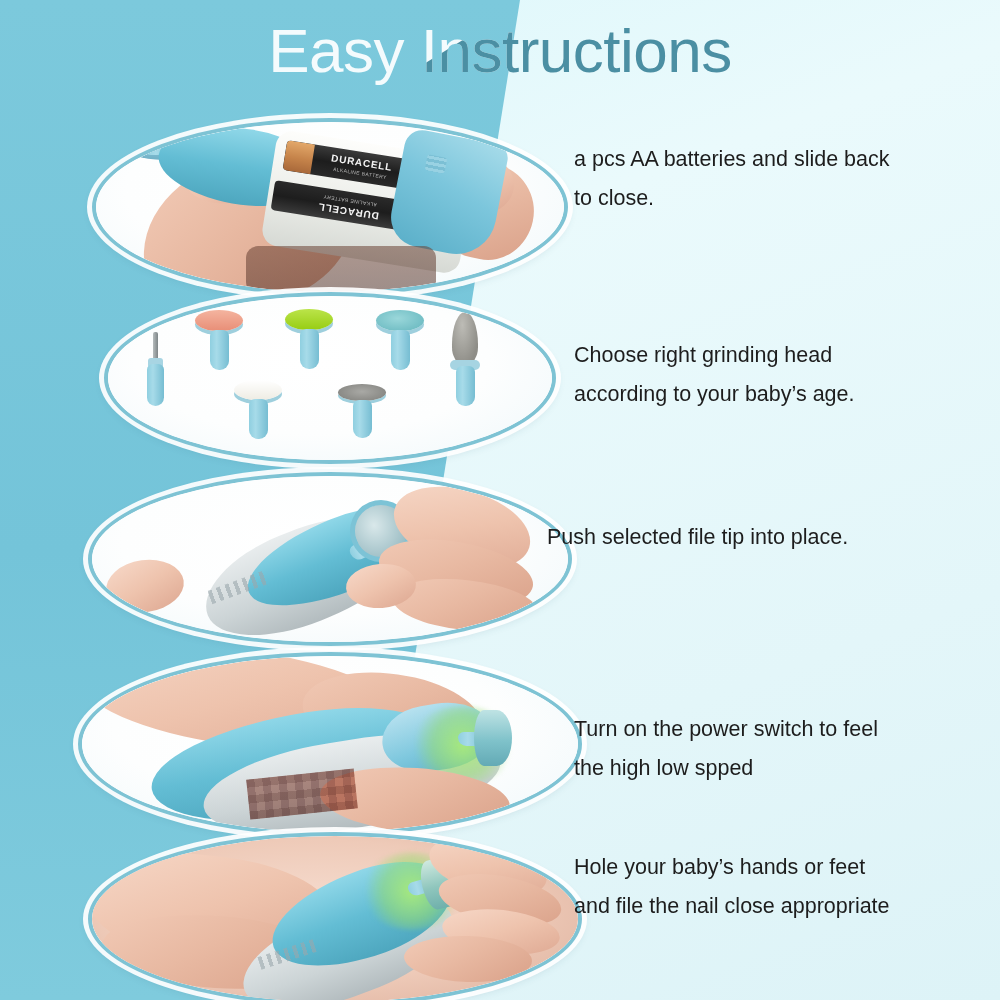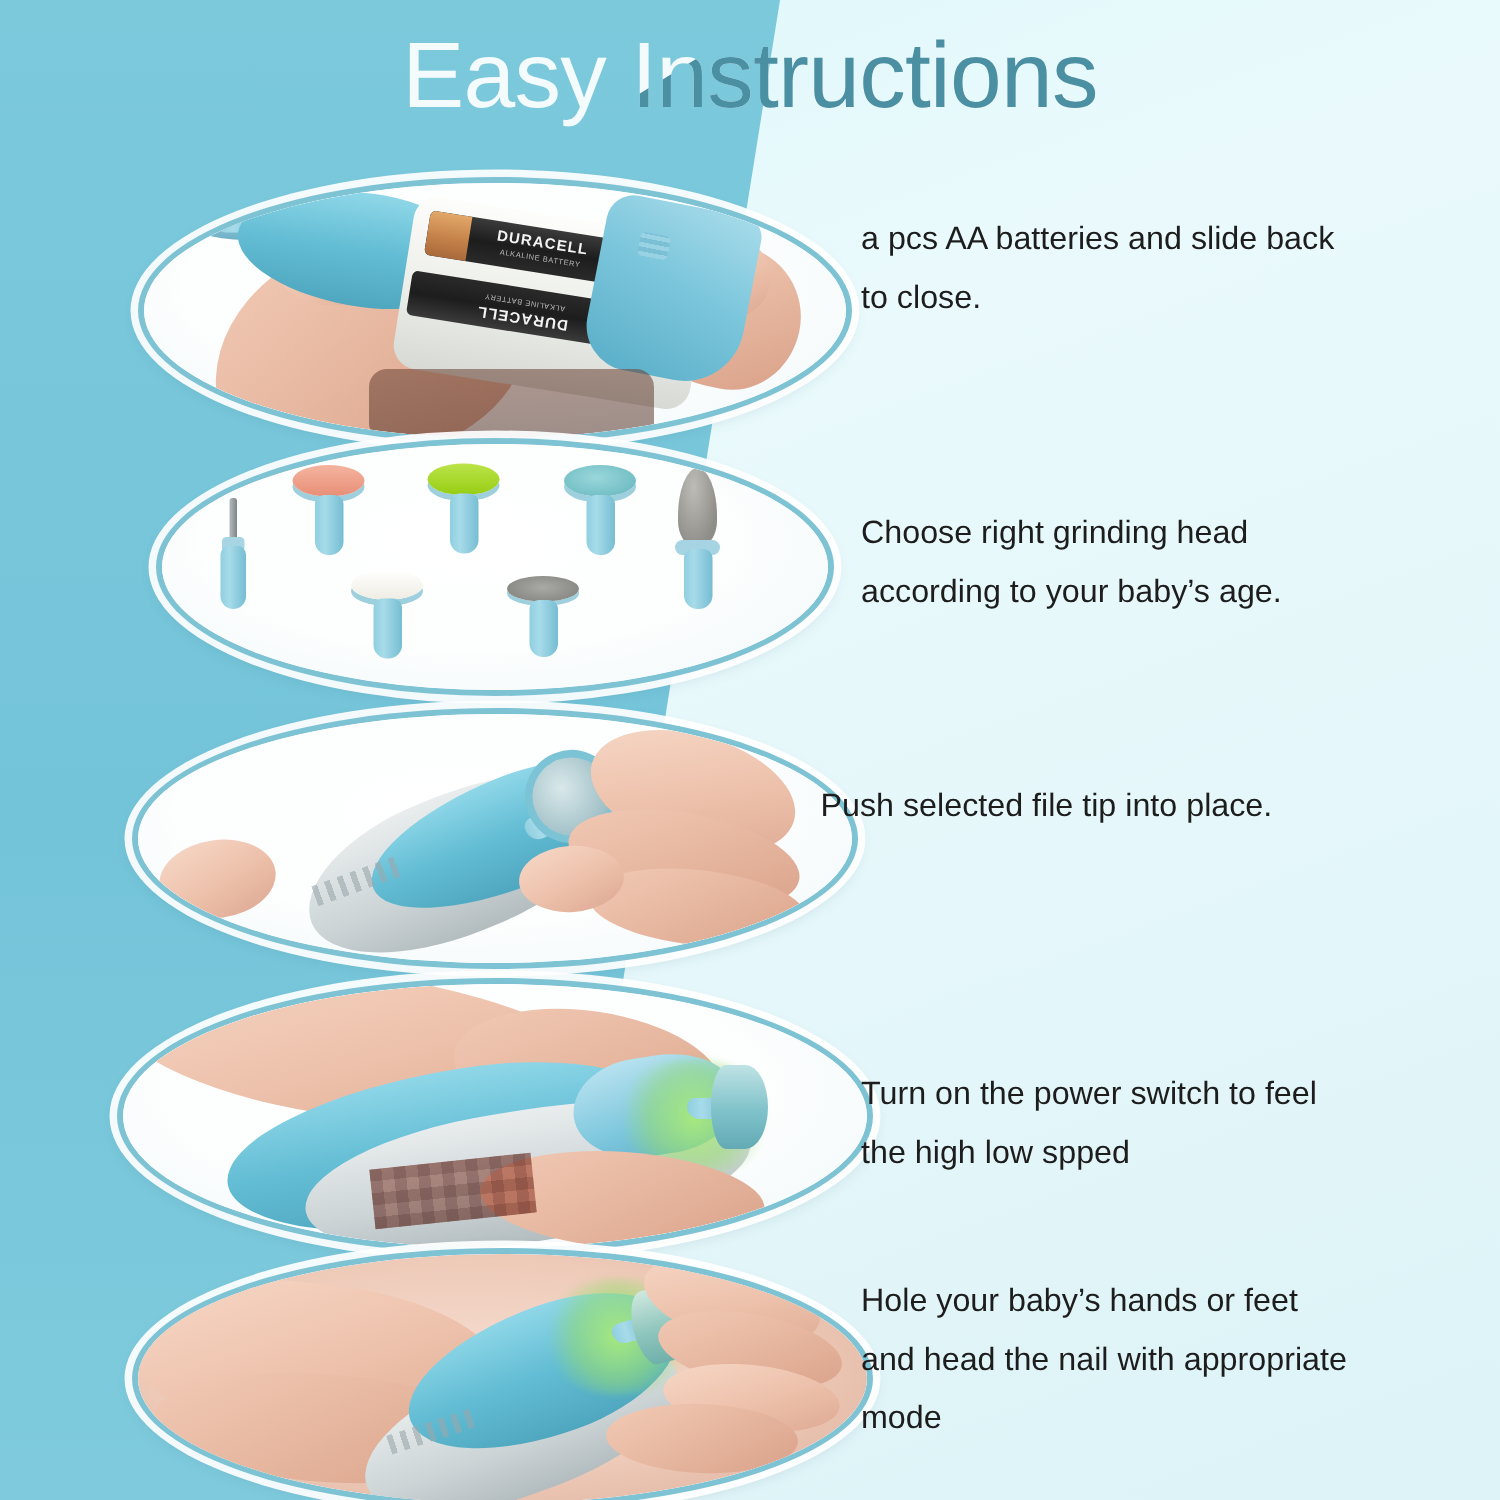--- a/index.html
+++ b/index.html
@@ -366,17 +366,16 @@
           <div class="hand hand-soft" style="left:350px; top:74px; width:118px; height:44px; transform:rotate(6deg);"></div>
           <div class="hand" style="left:312px; top:100px; width:128px; height:46px; transform:rotate(2deg);"></div>
 
         </div>
       </div>
     </div>
   </div>
 
   <div class="caption" style="left:574px; top:848px;">
     <span class="line">Hole your baby’s hands or feet</span>
-    <span class="line">and head the nail with appropriate</span>
-    <span class="line">mode</span>
+    <span class="line">and file the nail close appropriate</span>
   </div>
 
 </div>
 
 </body></html>

